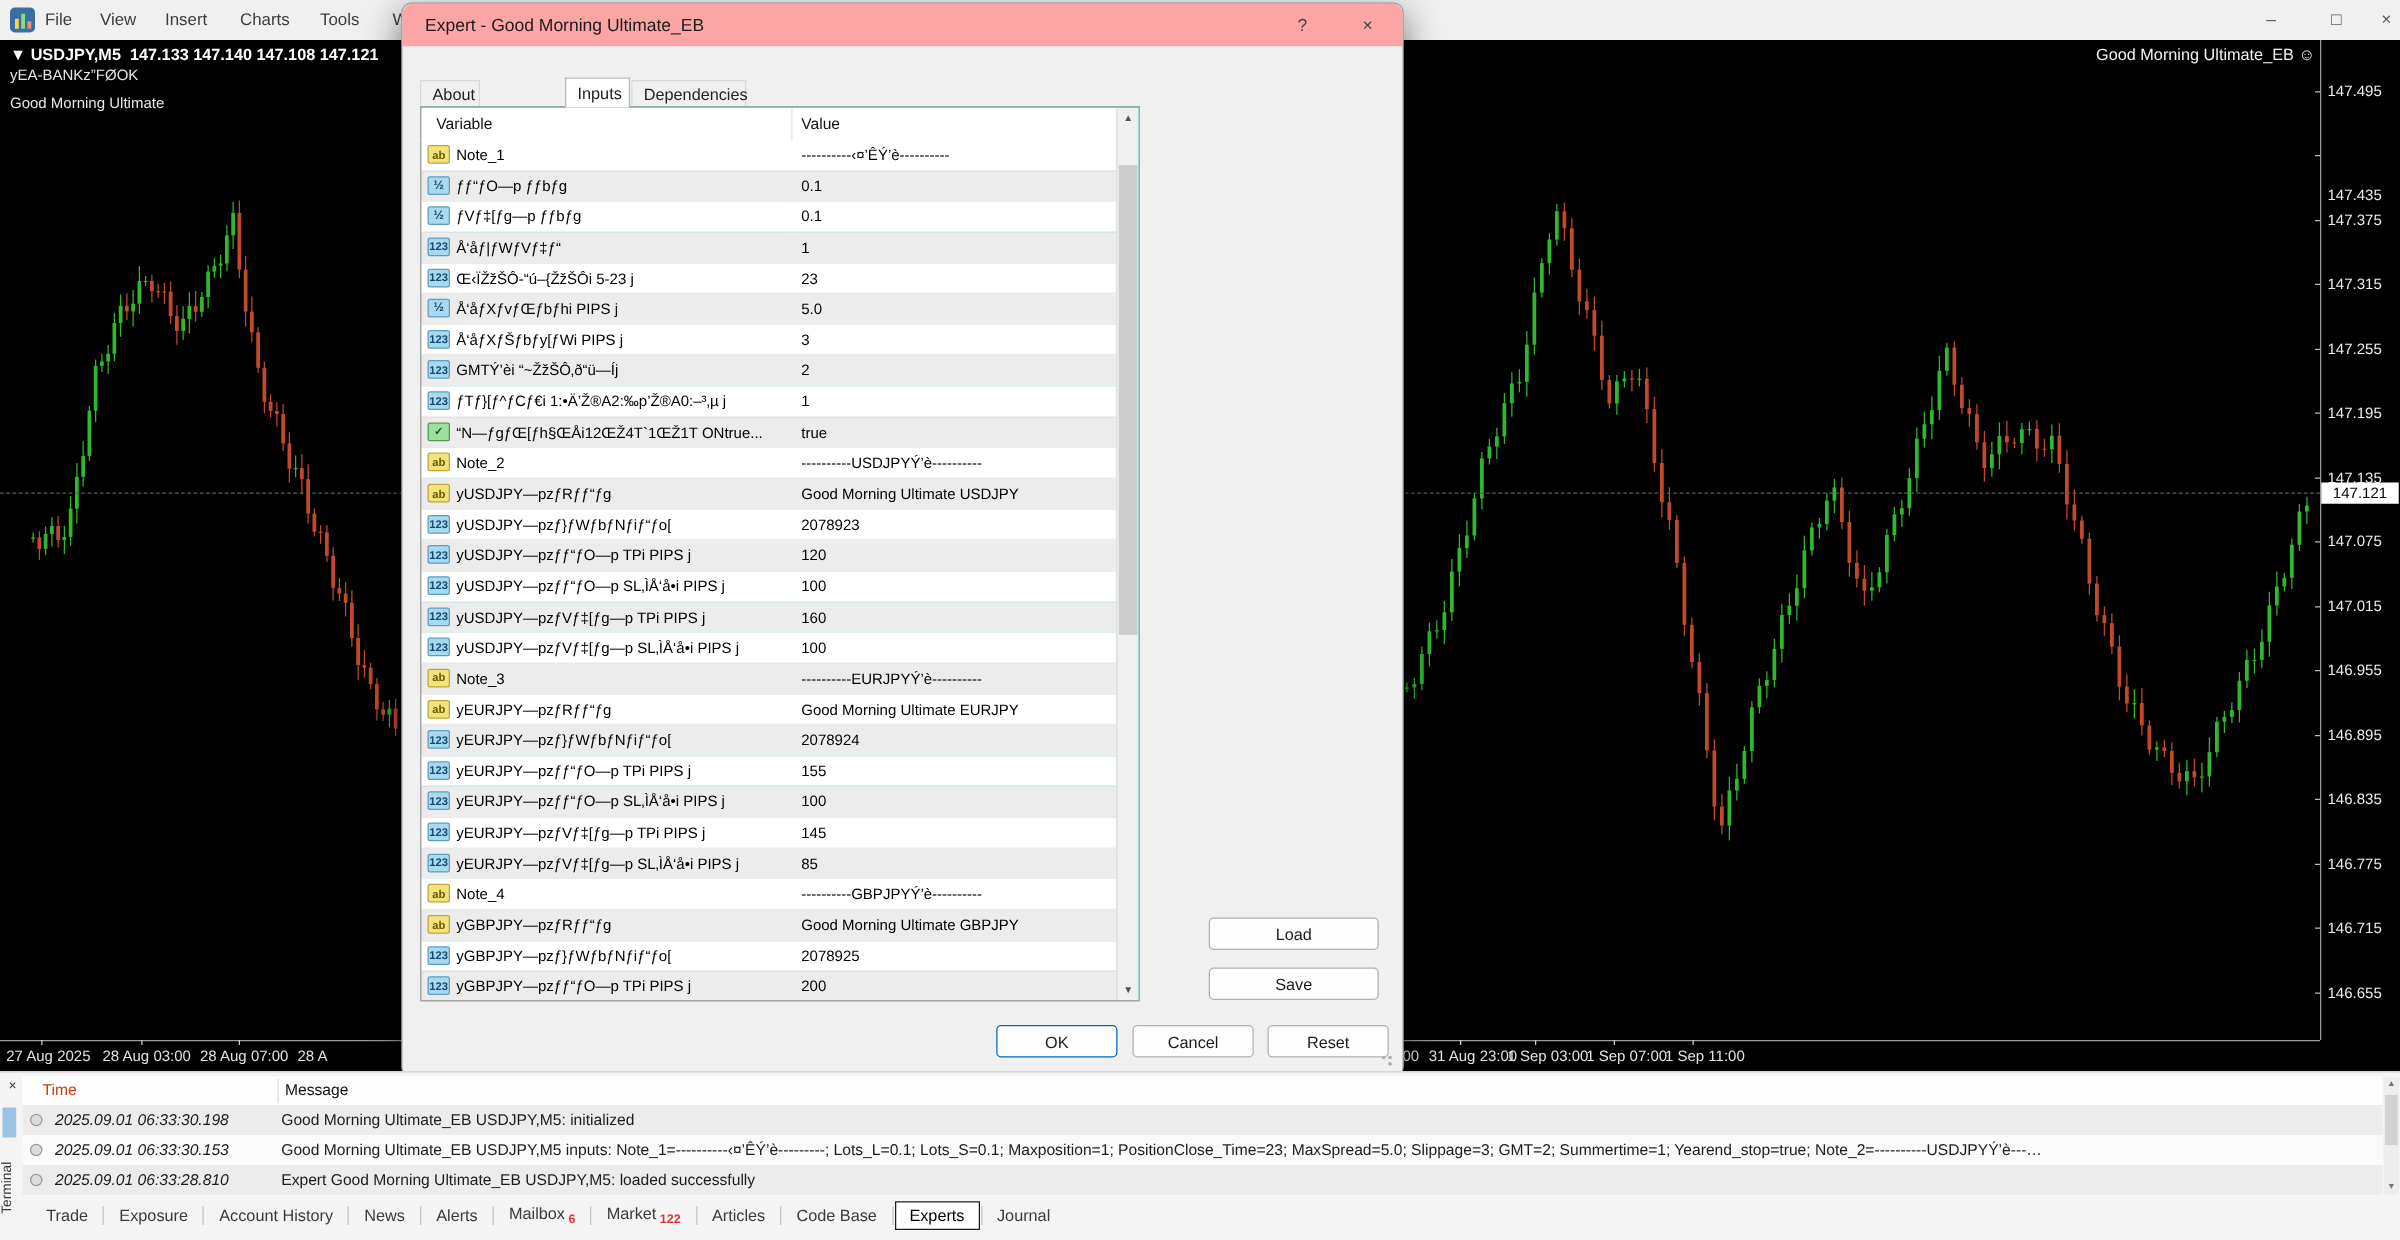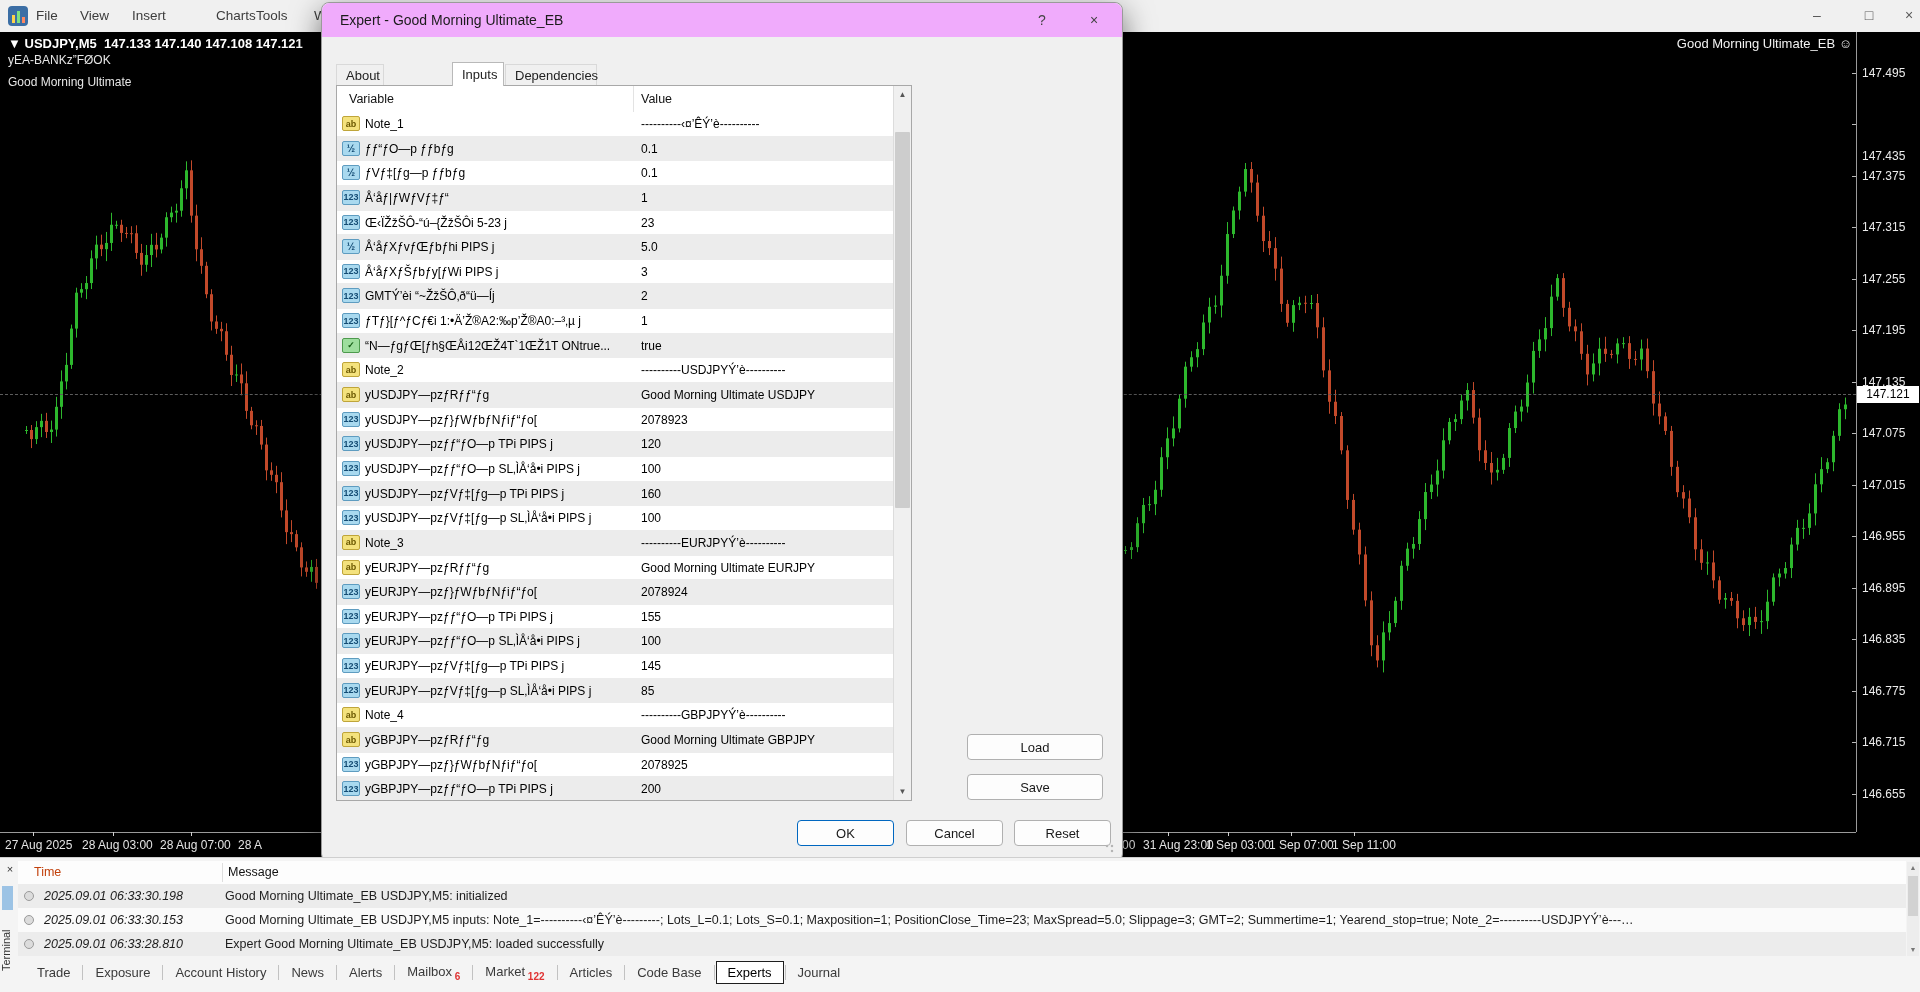--- a/index.html
+++ b/index.html
@@ -29,21 +29,21 @@
   .paxis-tick{position:absolute;left:1852px;width:4px;height:1px;background:#bbb;}
   .price-tag{position:absolute;left:1857px;width:62px;height:17px;background:#fff;color:#000;
              font-size:12px;line-height:17px;text-align:center;}
   .taxis-line{position:absolute;left:0;top:800px;width:1856px;height:1px;background:#9a9a9a;}
   .taxis-label{position:absolute;top:806px;font-size:12px;color:#e3e3e3;white-space:nowrap;}
   .taxis-tick{position:absolute;top:800px;width:1px;height:4px;background:#cfcfcf;}
   .bid-line{position:absolute;left:0;top:362px;width:1856px;height:0;border-top:1px dashed #5d5d5d;}
   
   .dialog{position:absolute;left:321px;top:2px;width:800px;height:858px;background:#f0f0f0;
           border:1px solid #9a9a9a;border-radius:8px;box-shadow:0 10px 30px rgba(0,0,0,.55);}
-  .dlg-title{position:absolute;left:0;top:0;right:0;height:34px;background:#f0abfc;border-radius:8px 8px 0 0;}
+  .dlg-title{position:absolute;left:0;top:0;right:0;height:34px;background:#fca5a5;border-radius:8px 8px 0 0;}
   .dlg-title-text{position:absolute;left:18px;top:0;height:34px;line-height:34px;font-size:14px;color:#1b1b1b;}
   .dlg-help,.dlg-close{position:absolute;top:0;width:40px;height:34px;line-height:34px;text-align:center;
           font-size:14px;color:#444;}
   .dlg-help{right:60px;} .dlg-close{right:8px;}
   .dlg-tabs{position:absolute;left:14px;top:59px;height:23px;}
   .dlg-tab{position:absolute;top:2px;height:21px;line-height:21px;padding:0 9px;font-size:13px;color:#222;
            background:#f0f0f0;border:1px solid #d9d9d9;border-bottom:none;box-sizing:border-box;}
   .dlg-tab.active{top:0;height:24px;line-height:23px;background:#fff;border:1px solid #b9b9b9;border-bottom:none;z-index:2;}
   .dlg-table{position:absolute;left:14px;top:82px;width:576px;height:716px;background:#14b8a6;
              border:1px solid #a8a8a8;box-sizing:border-box;overflow:hidden;}
@@ -105,21 +105,21 @@
   <div class="menubar">
     <div class="mt-logo">
         <i></i>
         <i></i>
         <i></i>
       </div>
     <div id="menu-items">
         <span class="menu-item" style="left: 36px;">File</span>
         <span class="menu-item" style="left: 80px;">View</span>
         <span class="menu-item" style="left: 132px;">Insert</span>
-        <span class="menu-item" style="left: 192px; margin-left: 24px;">Charts</span>
+        <span class="menu-item" style="left: 192px;">Charts</span>
         <span class="menu-item" style="left: 256px;">Tools</span>
         <span class="menu-item" style="left: 314px;">W</span>
       </div>
     <div id="win-controls">
         <span class="win-btn" style="left: 1800px;">–</span>
         <span class="win-btn" style="left: 1852px;">□</span>
         <span class="win-btn" style="left: 1892px;">×</span>
       </div>
   </div>
 

